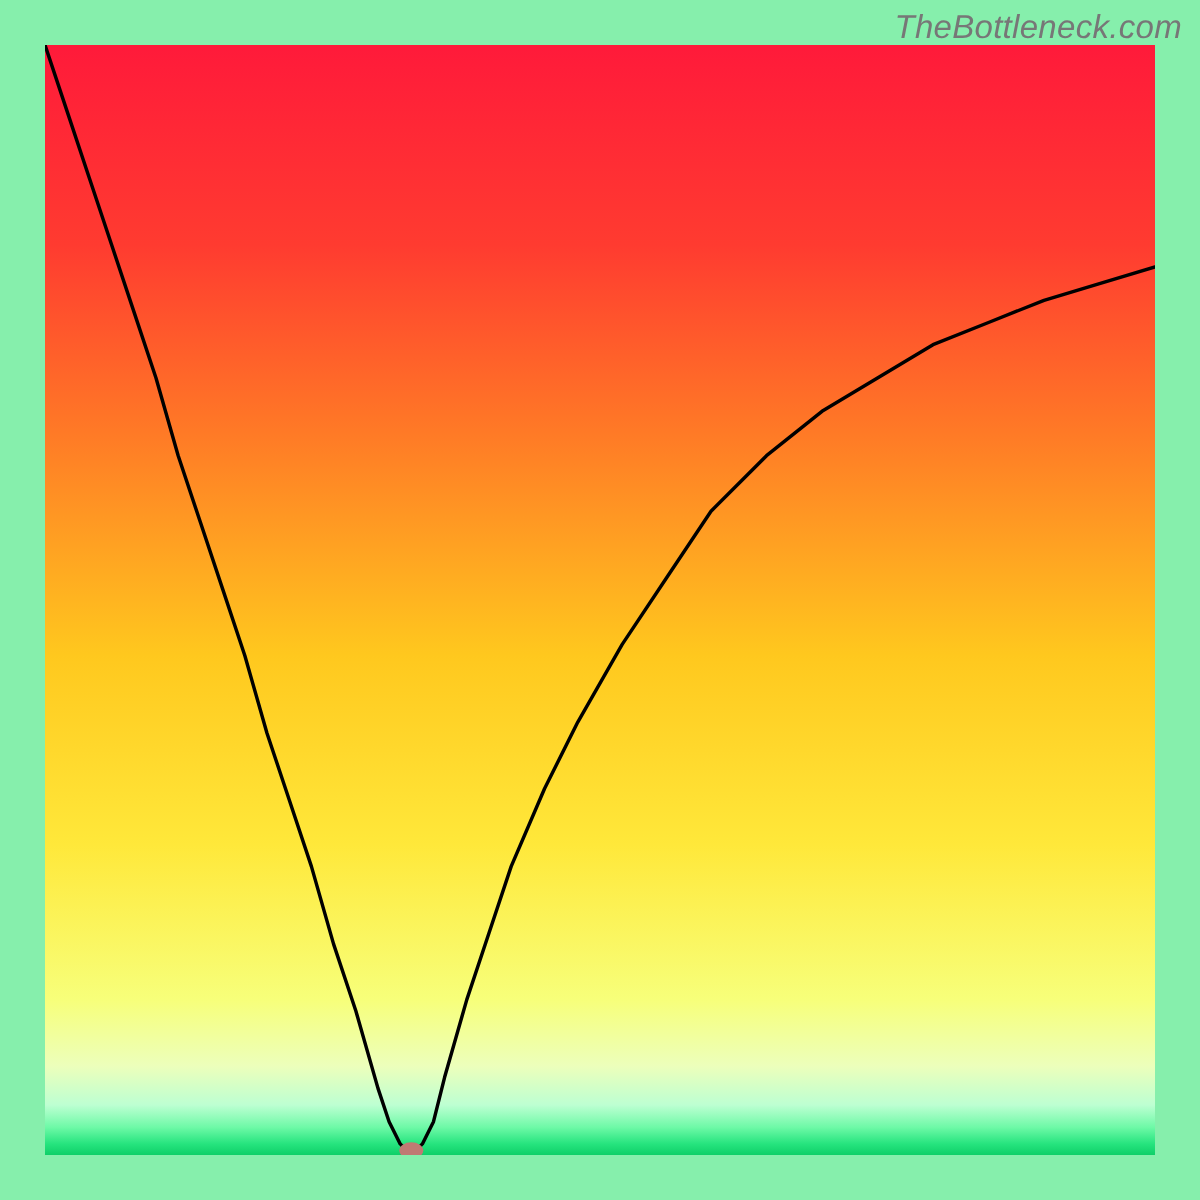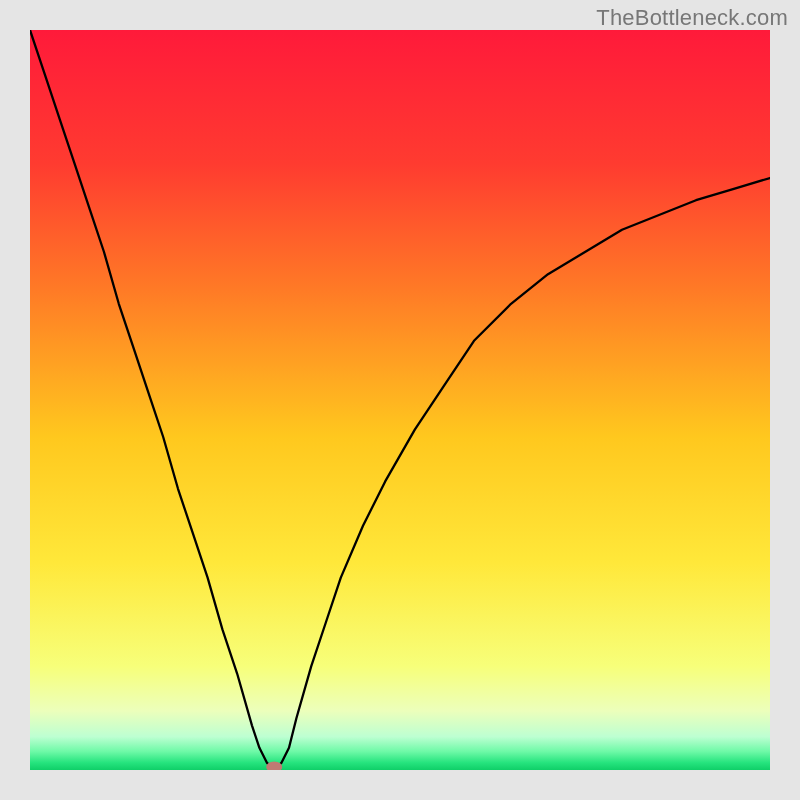--- a/index.html
+++ b/index.html
@@ -1,17 +1,17 @@
 <!DOCTYPE html>
 <html><head>
 <meta charset="utf-8">
 <style>
   * { margin: 0; padding: 0; box-sizing: border-box; }
   html, body { width: 800px; height: 800px; overflow: hidden; background: #000; font-family: Arial, Helvetica, sans-serif; }
-  .frame { position: relative; width: 800px; height: 800px; background: #e5e5e5; }
+  .frame { position: relative; width: 800px; height: 800px; background: #86efac; font-style: italic; }
   .plot { position: absolute; left: 30px; top: 30px; width: 740px; height: 740px; }
   .watermark { position: absolute; top: 5px; right: 12px; color: #777; font-size: 22px; font-weight: 500; letter-spacing: 0.2px; }
   svg { position: absolute; left: 0; top: 0; }
 </style>
 </head>
 <body>
 
 <div class="frame">
   <div class="plot">
     <svg id="chart-svg" width="740" height="740" viewBox="0 0 740 740">

